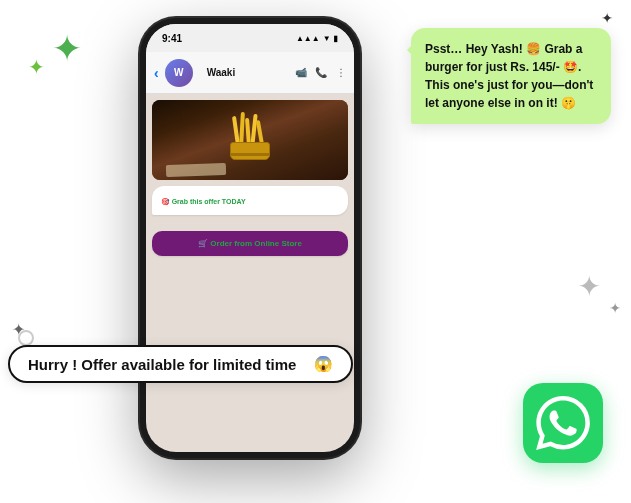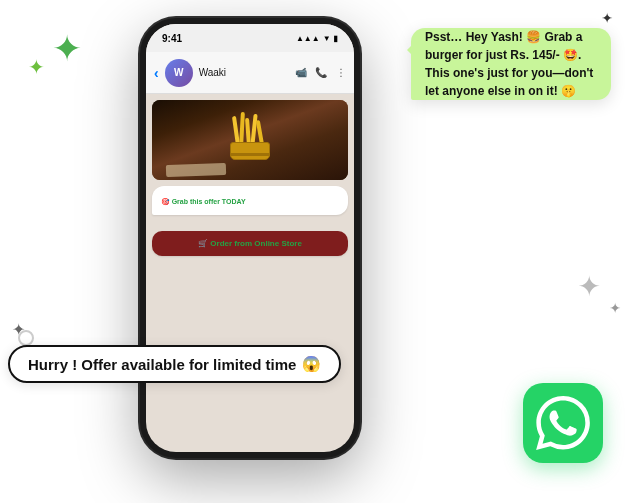--- a/index.html
+++ b/index.html
@@ -100,22 +100,23 @@
       align-items: center;
       justify-content: center;
       color: white;
       font-size: 10px;
       font-weight: 700;
       flex-shrink: 0;
     }
 
     .contact-name {
       font-size: 10px;
-      font-weight: 400;
+      font-weight: 700;
       color: #111;
+      margin-left: 8px;
     }
 
     .header-icons {
       margin-left: auto;
       display: flex;
       gap: 8px;
       font-size: 10px;
       color: #555;
     }
 
@@ -155,40 +156,40 @@
     }
 
     .offer-tag {
       color: #25a244;
       font-weight: 700;
       font-size: 7px;
     }
 
     
     .order-btn {
-      background: #7f1d1d;
+      background: #701a75;
       border-radius: 10px;
       padding: 8px 16px;
       text-align: center;
       font-size: 8px;
       font-weight: 600;
       color: #25a244;
       box-shadow: 0 1px 2px rgba(0,0,0,0.1);
       margin: 16px auto;
     }
 
     
     .speech-bubble {
       position: absolute;
       right: 20px;
       top: 28px;
       width: 200px;
       background: #c8f59a;
       border-radius: 14px 14px 14px 2px;
-      padding: 0 14px;
+      padding: 12px 14px;
       font-size: 12px;
       font-weight: 700;
       line-height: 1.5;
       color: #111;
       z-index: 10;
       box-shadow: 0 4px 16px rgba(0,0,0,0.12);
     }
 
     .speech-bubble::before {
       content: '';
@@ -209,21 +210,21 @@
       border-radius: 28px;
       padding: 8px 18px;
       font-size: 15px;
       font-weight: 800;
       color: #111;
       z-index: 20;
       white-space: nowrap;
       box-shadow: 0 2px 12px rgba(0,0,0,0.12);
       display: flex;
       align-items: center;
-      gap: 6px;
+      gap: 18px;
     }
 
     
     .whatsapp-icon {
       position: absolute;
       right: 28px;
       bottom: 40px;
       width: 80px;
       height: 80px;
       background: #25D366;

